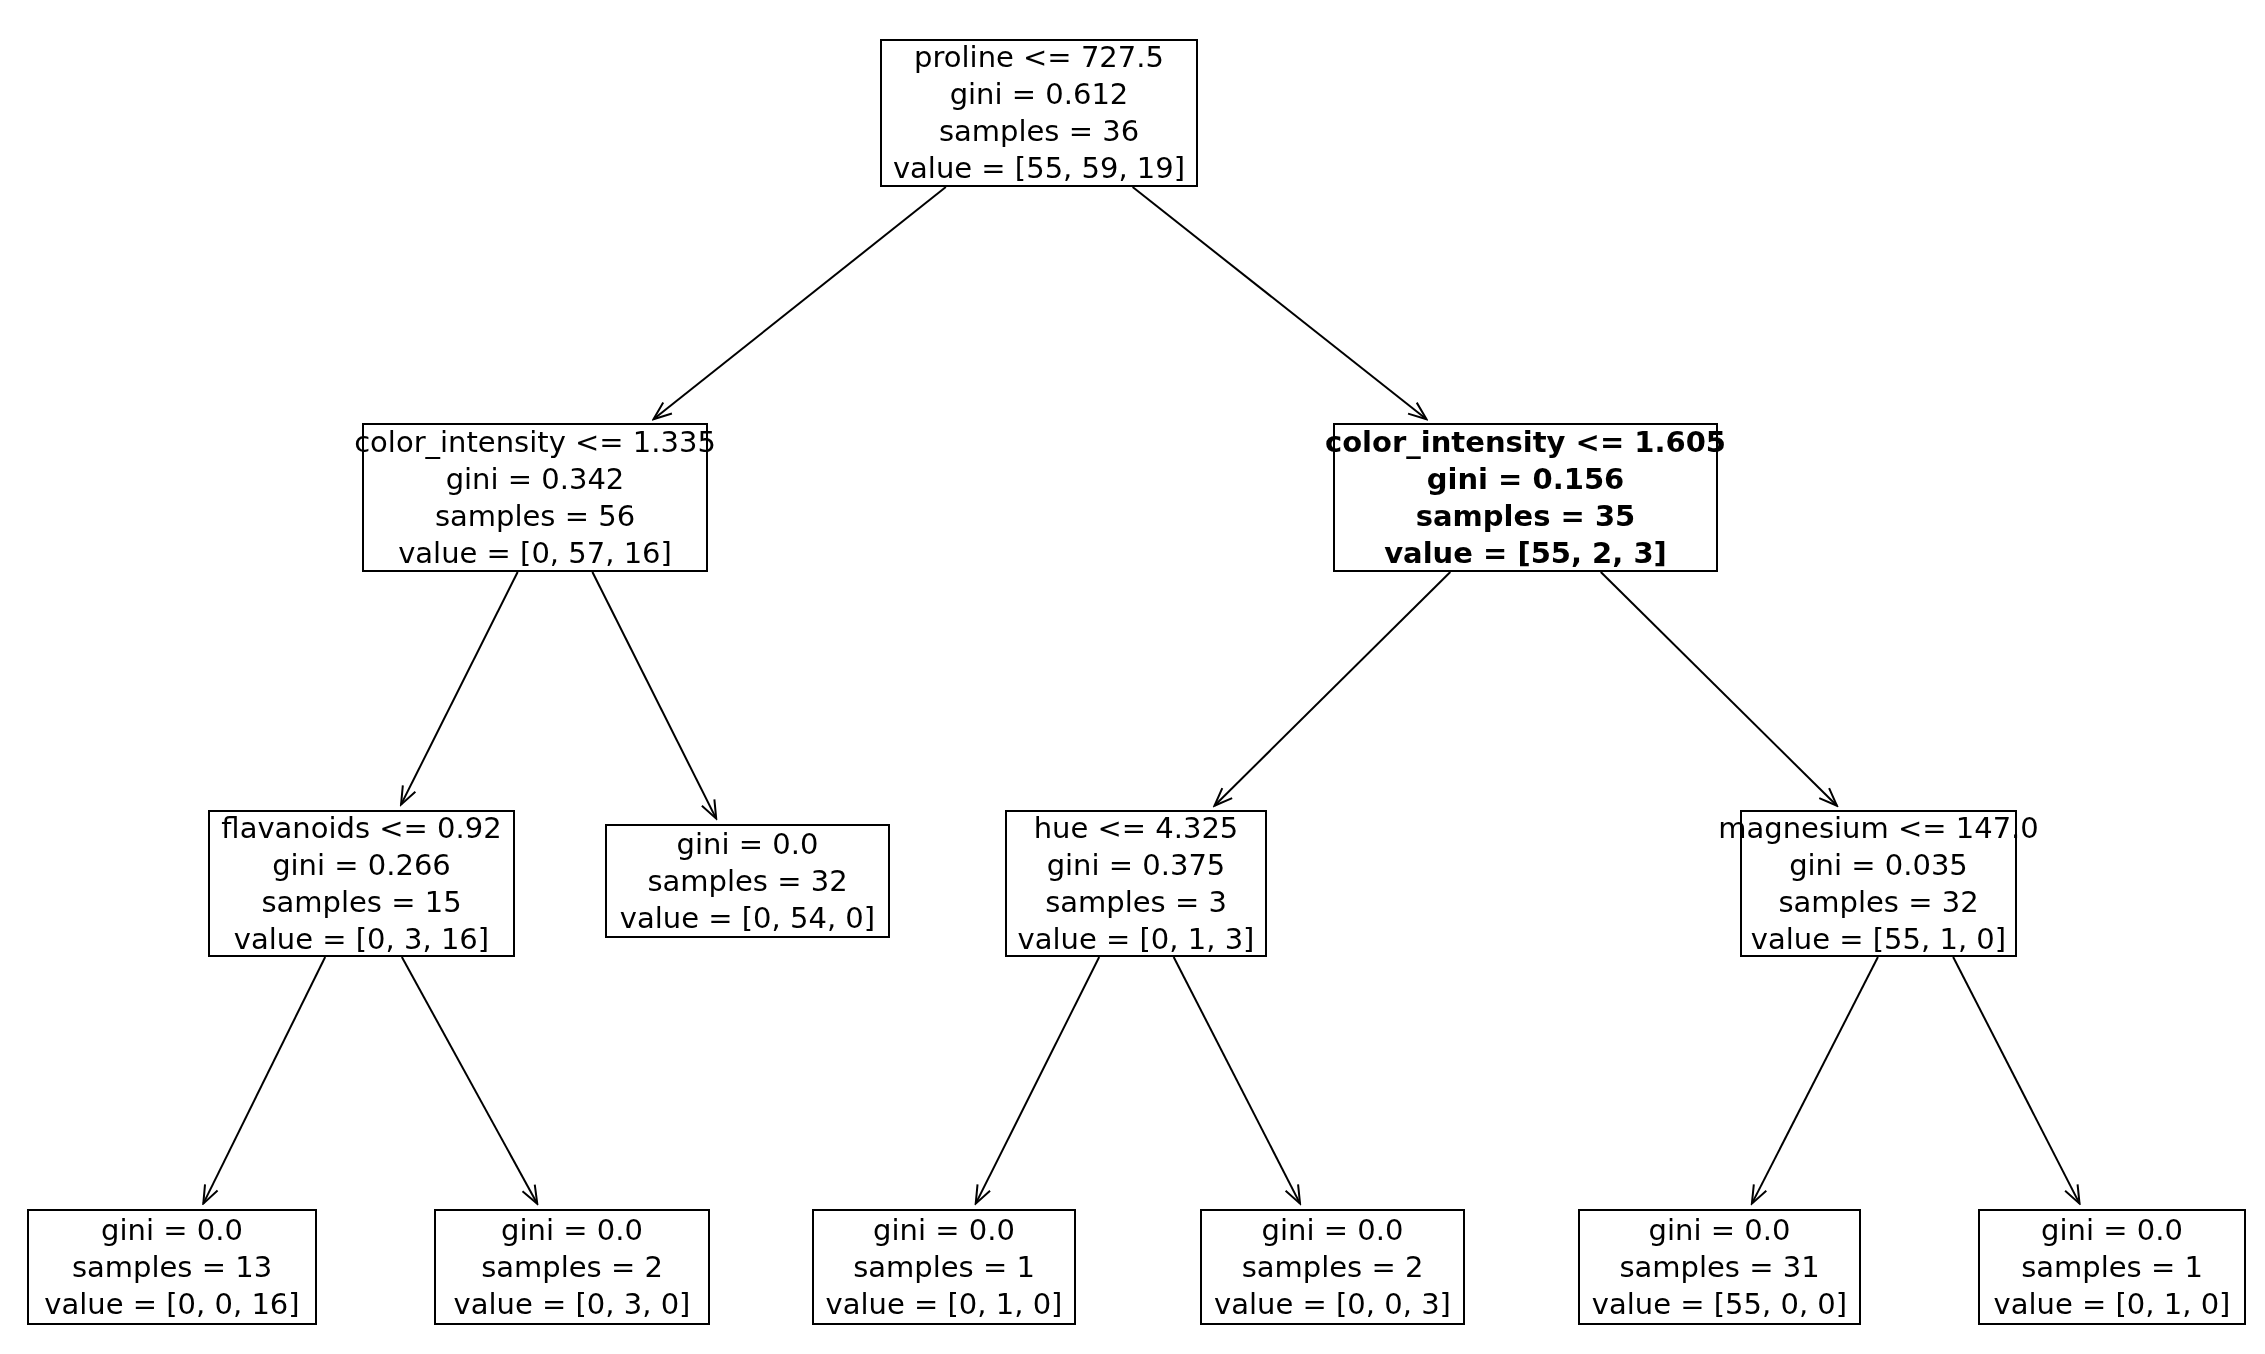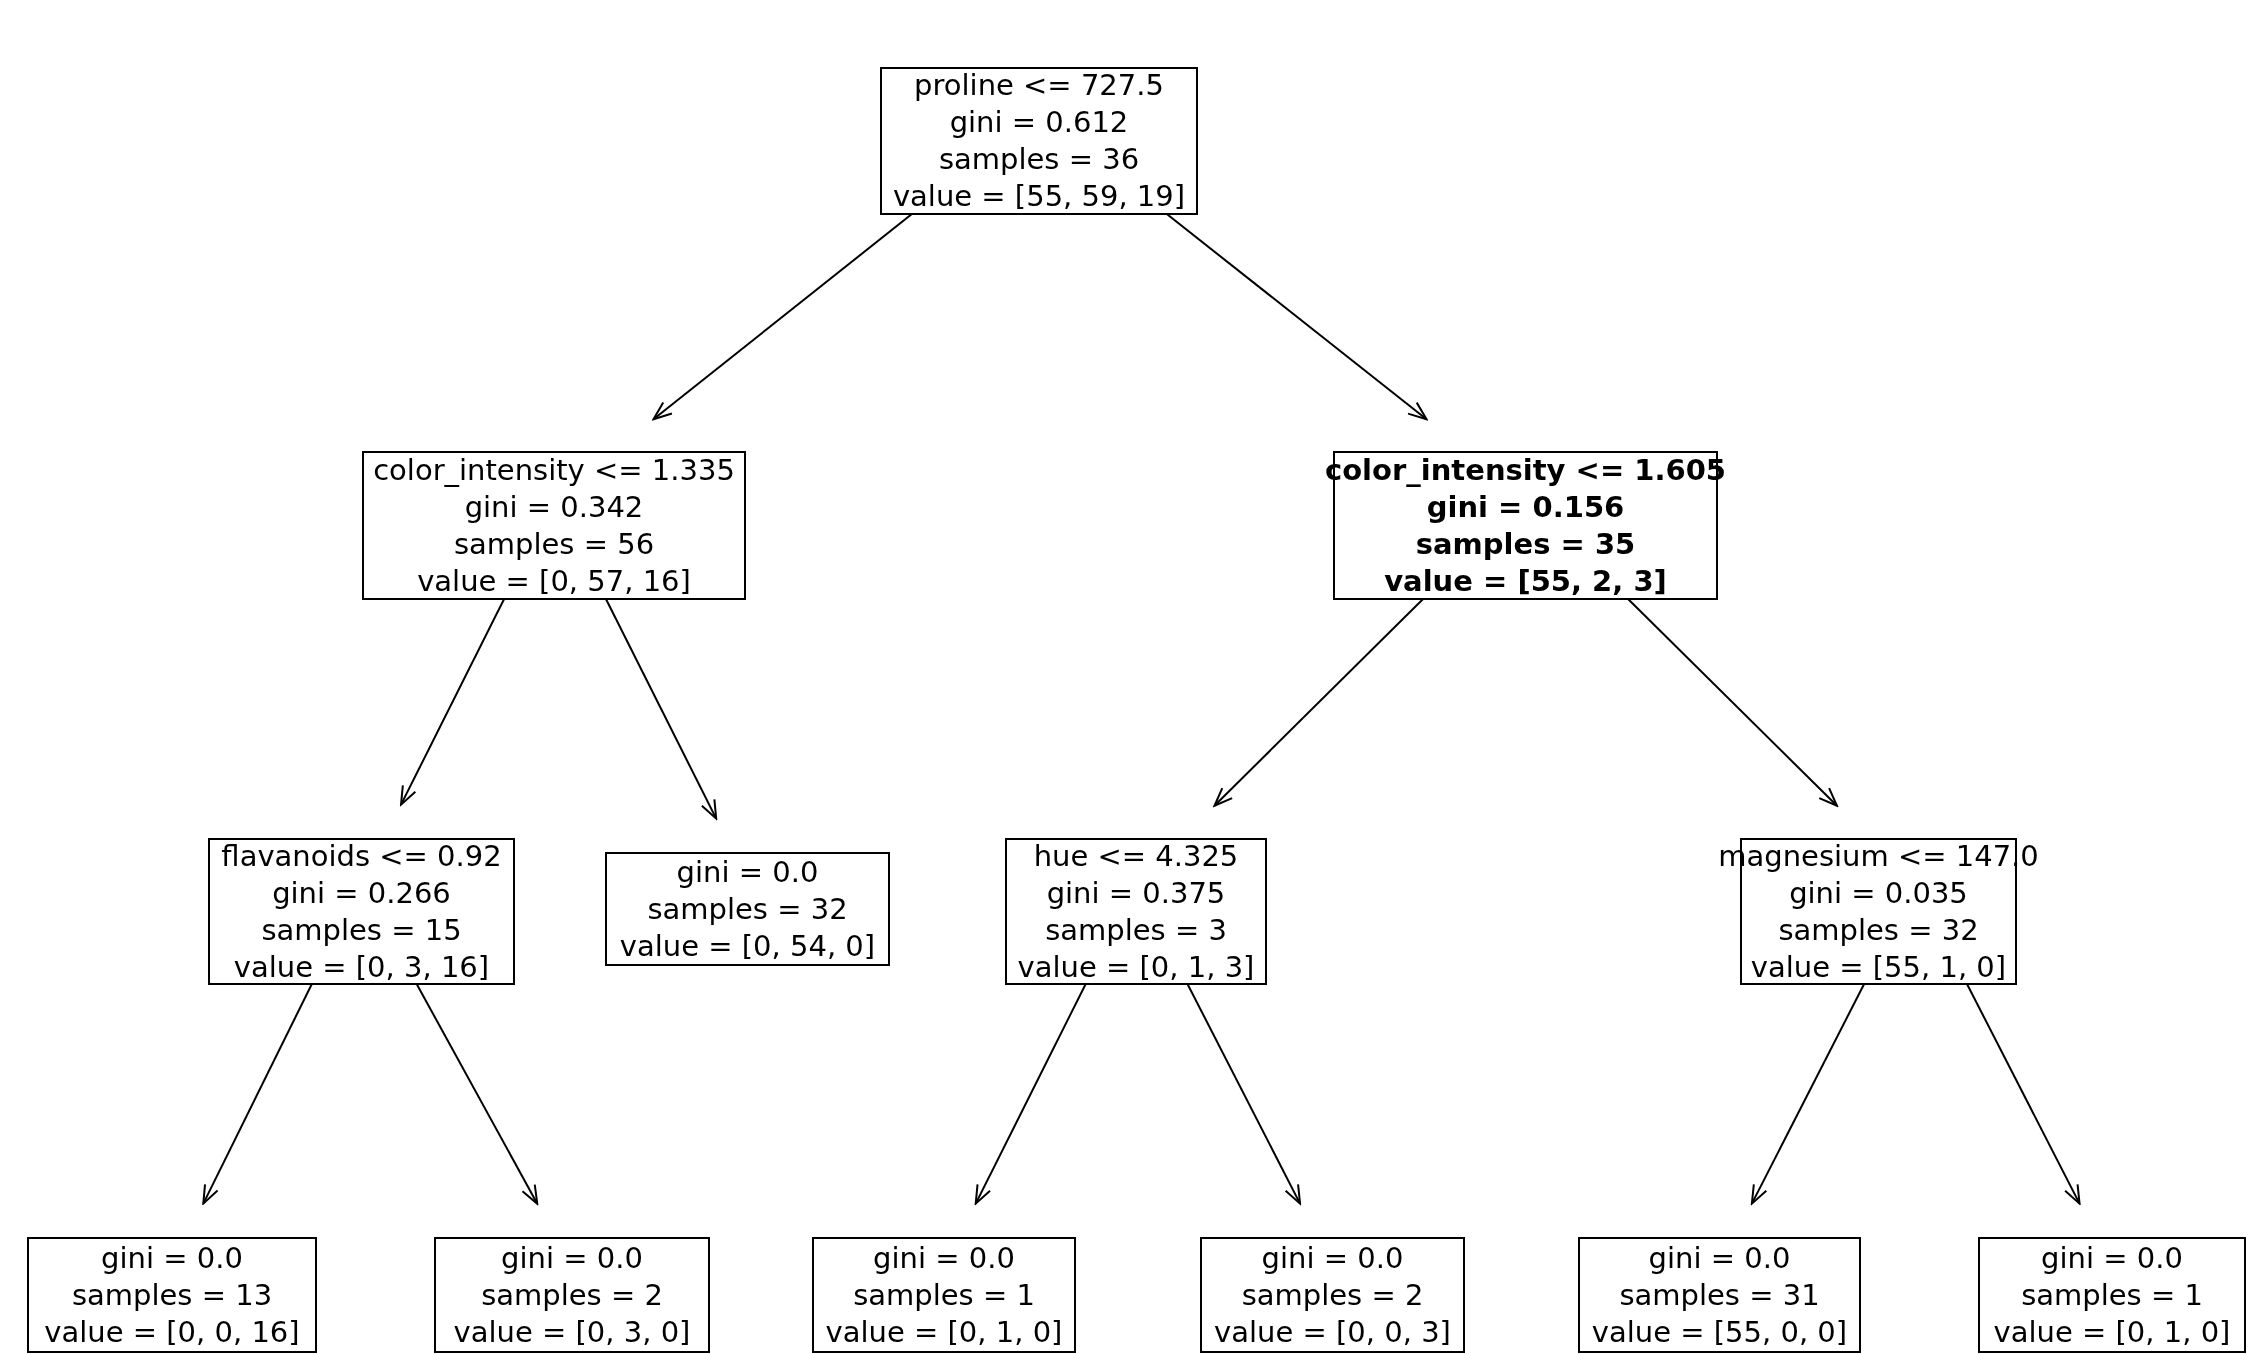--- a/index.html
+++ b/index.html
@@ -16,21 +16,20 @@
     position: absolute;
     box-sizing: border-box;
     background: #ffffff;
     border: 2px solid #000000;
     display: flex;
     flex-direction: column;
     justify-content: center;
     align-items: center;
     text-align: center;
     z-index: 2;
-    margin-top: 28px;
   }
   .node .line {
     display: block;
     font-size: 29px;
     line-height: 37px;
     white-space: nowrap;
   }
   #edges {
     position: absolute;
     left: 0; top: 0;
@@ -66,21 +65,21 @@
       <line x1="1953.16036505867" y1="957" x2="2079.54555440859" y2="1203.6601532605307" marker-end="url(#arrowhead)"></line>
     </svg>
 
   <div class="node" id="n-root" style="left:880px; top:39px; width:318px; height:148px;">
     <span class="line">proline &lt;= 727.5</span>
     <span class="line">gini = 0.612</span>
     <span class="line">samples = 36</span>
     <span class="line">value = [55, 59, 19]</span>
   </div>
 
-  <div class="node" id="n-l" style="left:362px; top:423px; width:384px; height:149px;">
+  <div class="node" id="n-l" style="left:362px; top:423px; width:346px; height:149px;">
     <span class="line">color_intensity &lt;= 1.335</span>
     <span class="line">gini = 0.342</span>
     <span class="line">samples = 56</span>
     <span class="line">value = [0, 57, 16]</span>
   </div>
 
   <div class="node" id="n-r" style="left:1333px; top:423px; width:385px; height:149px;font-weight:bold;">
     <span class="line">color_intensity &lt;= 1.605</span>
     <span class="line">gini = 0.156</span>
     <span class="line">samples = 35</span>

